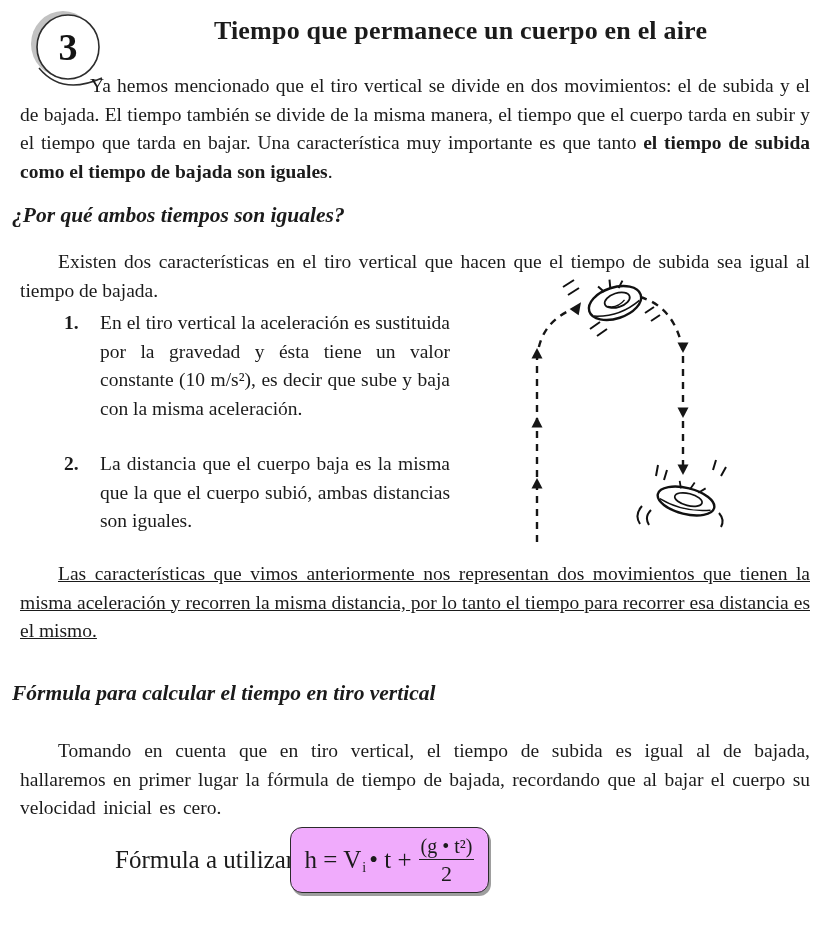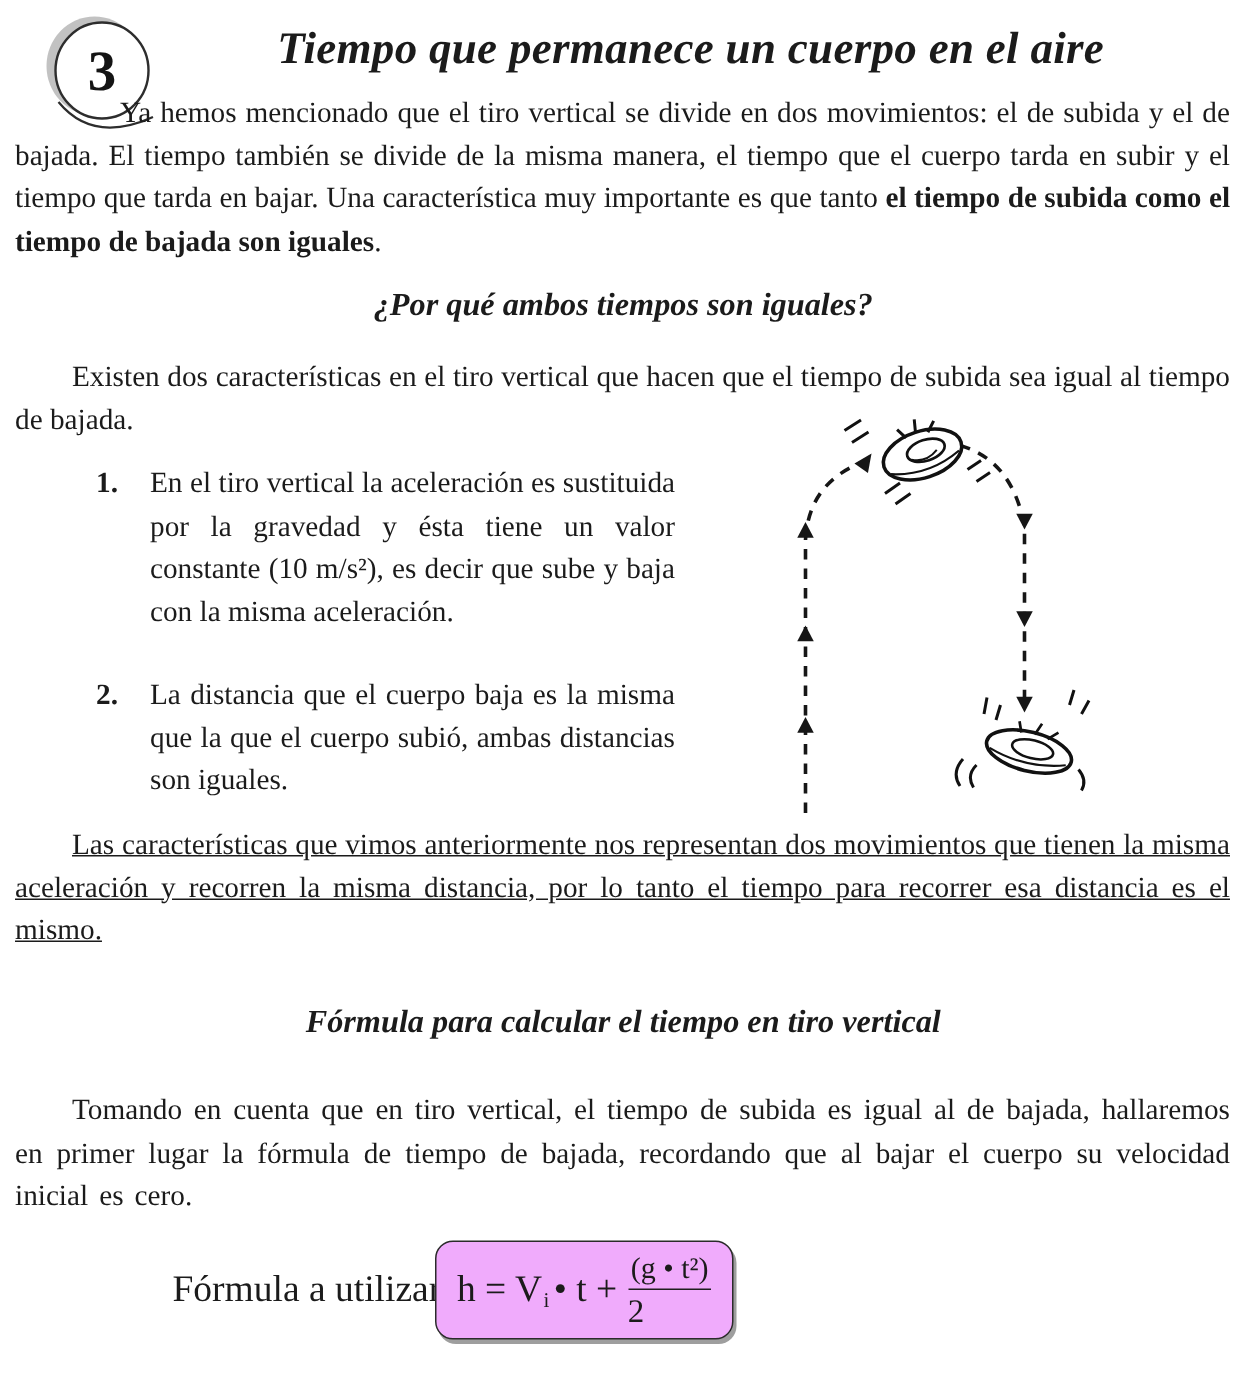--- a/index.html
+++ b/index.html
@@ -3,31 +3,31 @@
 <meta charset="utf-8">
 <style>
   html,body{margin:0;padding:0;background:#ffffff;}
   .page{
     position:relative;width:831px;height:932px;background:#ffffff;
     font-family:"Liberation Serif","DejaVu Serif",serif;color:#1b1b1b;
     overflow:hidden;
   }
   .title{
     position:absolute;left:125px;right:35px;top:16px;margin:0;
-    text-align:center;font-size:30px;font-style:italic;font-weight:bold;
+    text-align:center;font-size:26px;font-weight:bold;
     letter-spacing:.2px;
   }
   .para{
-    position:absolute;left:10px;right:11px;margin:0;
+    position:absolute;left:10px;right:11px;margin:10px;
     font-size:19.5px;line-height:28.5px;text-align:justify;
   }
   .para b{font-weight:bold;}
   #intro{top:62px;text-indent:70px;}
   .subhead{
-    position:absolute;left:0;right:0;margin:0;text-align:center;
+    position:absolute;left:0;right:0;margin:12px;text-align:left;
     font-size:21.5px;font-style:italic;font-weight:bold;
   }
   #why-heading{top:191px;}
   #why-lead{top:238px;text-indent:38px;}
   .list{position:absolute;left:64px;top:309px;width:386px;}
   .list-item{display:flex;font-size:19.5px;line-height:28.5px;}
   .list-item + .list-item{margin-top:27px;}
   .list-num{flex:none;width:36px;font-weight:bold;}
   .list-text{flex:1;text-align:justify;}
   #conclusion{top:550px;text-indent:38px;text-decoration:underline;}
@@ -39,21 +39,21 @@
   .formula-label{position:absolute;left:115px;top:846px;margin:0;font-size:25px;}
   .formula-box{
     position:absolute;left:290px;top:827px;width:197px;height:64px;
     border:1.6px solid #2b2b2b;border-radius:12px;background:#f0abfc;
     box-shadow:2px 3px 0 #9e9e9e;
     display:flex;align-items:center;justify-content:center;
   }
   .f-main{font-size:25px;display:flex;align-items:center;white-space:pre;}
   .f-sub{font-size:14px;position:relative;top:8px;margin-left:1px;}
   .f-mid{margin-left:3px;}
-  .frac{display:inline-flex;flex-direction:column;margin-left:7px;line-height:1;}
+  .frac{display:inline-flex;flex-direction:column;align-items:center;margin-left:7px;line-height:1;}
   .frac-num{font-size:20px;padding:0 2px 3px;border-bottom:1.8px solid #1e1e1e;}
   .frac-den{font-size:22px;padding-top:3px;}
 </style>
 </head>
 <body>
 
 <div class="page">
 
   <svg class="badge-svg" width="92" height="86" viewBox="0 0 92 86">
     <ellipse cx="39" cy="38" rx="32" ry="33" fill="#c2c2c2"></ellipse>

